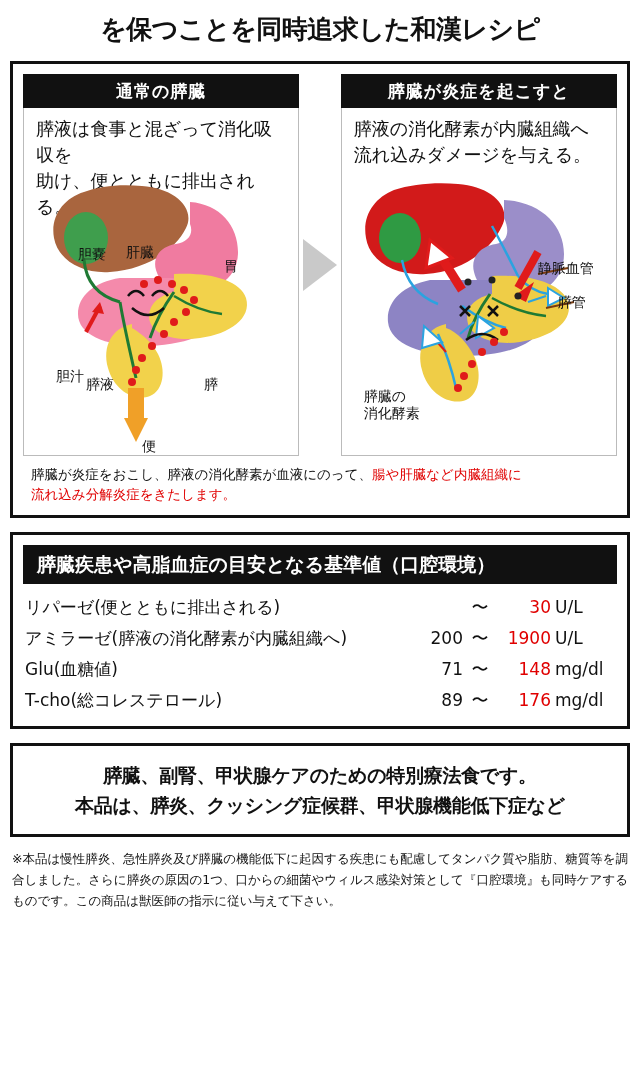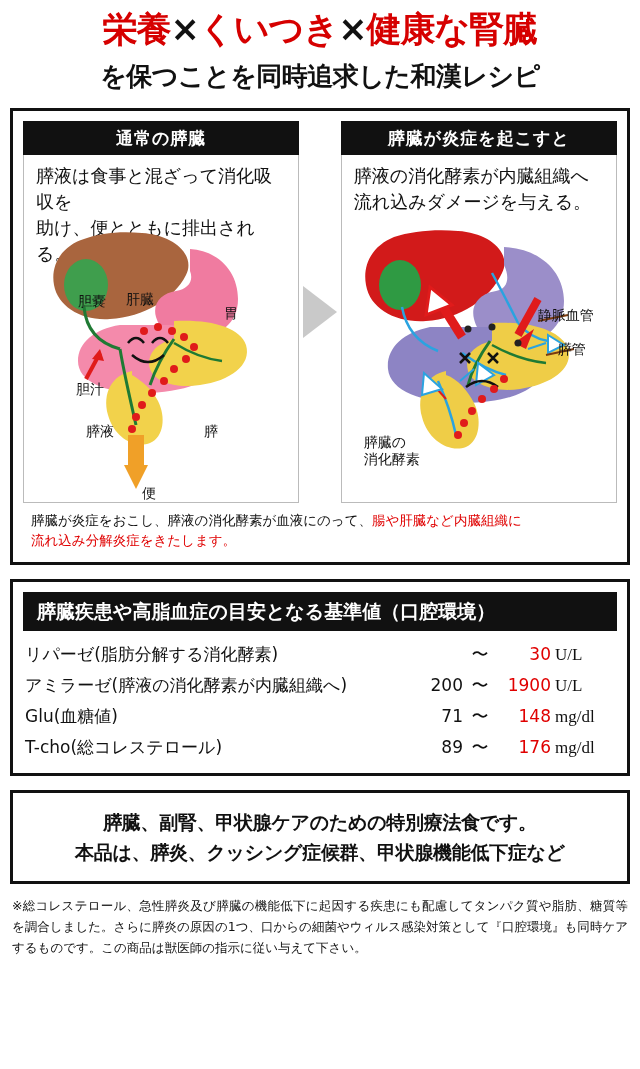--- a/index.html
+++ b/index.html
@@ -35,21 +35,21 @@
     letter-spacing: -0.5px;
   }
 
   
   .panel {
     border: 3px solid #111;
     margin: 14px 10px 0 10px;
     background: #fff;
     position: relative;
   }
-  .diagram-panel { padding: 10px 10px 8px 10px; font-family: Liberation Serif, serif; }
+  .diagram-panel { padding: 10px 10px 8px 10px; }
 
   .dia-row { display: flex; align-items: stretch; }
   .dia-col { width: 280px; }
   .dia-arrow-col {
     width: 42px;
     display: flex;
     align-items: center;
     justify-content: center;
   }
   .col-title {
@@ -110,21 +110,21 @@
   table.values td {
     font-size: 17px;
     padding: 4px 2px;
     vertical-align: baseline;
     white-space: nowrap;
   }
   td.v-name { padding-left: 14px; }
   td.v-low  { text-align: right; width: 52px; }
   td.v-tilde{ text-align: center; width: 30px; }
   td.v-high { text-align: right; color: #e00000; width: 58px; }
-  td.v-unit { text-align: left; width: 64px; padding-left: 2px; font-family: Liberation Serif, serif; }
+  td.v-unit { text-align: left; width: 64px; padding-left: 2px; }
 
   
   .statement-panel { padding: 14px 12px 14px 12px; }
   .statement-line {
     font-size: 19px;
     font-weight: bold;
     letter-spacing: -0.3px;
     text-align: center;
     line-height: 1.6;
   }
@@ -143,23 +143,20 @@
     font-size: 14px;
     color: #111;
     line-height: 1.25;
     white-space: nowrap;
   }
 </style>
 </head>
 <body>
 
 <div class="headline">
-  <div class="line1">
-    <span class="red">栄養</span><span class="blk">×</span><span class="red">くいつき</span><span class="blk">×</span><span class="red">健康な腎臓</span>
-  </div>
   <div class="line2">を保つことを同時追求した和漢レシピ</div>
 </div>
 
 <div class="panel diagram-panel">
   <div class="dia-row">
 
     <div class="dia-col">
       <div class="col-title">通常の膵臓</div>
       <div class="col-body">
         <div class="col-caption" style="white-space:pre-line">膵液は食事と混ざって消化吸収を
@@ -208,21 +205,21 @@
             <path d="M76 146 l-8 10 l12 2 z" fill="#e01b1b"></path>
 
             <path d="M112 232 L112 266" stroke="#f0a028" stroke-width="16" fill="none"></path>
             <path d="M100 262 L112 286 L124 262 Z" fill="#f0a028"></path>
           </svg>
         </div>
 
         <div class="lbl" style="left:54px; top:138px;">胆嚢</div>
         <div class="lbl" style="left:102px; top:136px;">肝臓</div>
         <div class="lbl" style="left:200px; top:150px;">胃</div>
-        <div class="lbl" style="left:32px; top:226px;margin-left:20px;">胆汁</div>
+        <div class="lbl" style="left:32px; top:260px;">胆汁</div>
         <div class="lbl" style="left:62px; top:268px;">膵液</div>
         <div class="lbl" style="left:180px; top:268px;">膵</div>
         <div class="lbl" style="left:118px; top:330px;">便</div>
       </div>
     </div>
 
     <div class="dia-arrow-col">
       <div class="grey-arrow"></div>
     </div>
 
@@ -307,21 +304,21 @@
     <span>膵臓が炎症をおこし、膵液の消化酵素が血液にのって、</span><span class="red">腸や肝臓など内臓組織に</span><br>
     <span class="red">流れ込み分解炎症をきたします。</span>
   </div>
 </div>
 
 <div class="panel values-panel">
   <div class="values-title">膵臓疾患や高脂血症の目安となる基準値（口腔環境）</div>
   <table class="values">
     <tbody>
       <tr>
-        <td class="v-name">リパーゼ(脂肪分解する消化酵素)</td>
+        <td class="v-name">リパーゼ(便とともに排出される)</td>
         <td class="v-low"></td>
         <td class="v-tilde">〜</td>
         <td class="v-high">30</td>
         <td class="v-unit">U/L</td>
       </tr>
       <tr>
         <td class="v-name">アミラーゼ(膵液の消化酵素が内臓組織へ)</td>
         <td class="v-low">200</td>
         <td class="v-tilde">〜</td>
         <td class="v-high">1900</td>
@@ -343,13 +340,13 @@
       </tr>
     </tbody>
   </table>
 </div>
 
 <div class="panel statement-panel">
   <div class="statement-line">膵臓、副腎、甲状腺ケアのための特別療法食です。</div>
   <div class="statement-line">本品は、膵炎、クッシング症候群、甲状腺機能低下症など</div>
 </div>
 
-<div class="disclaimer">※総コレステロール、急性膵炎及び膵臓の機能低下に起因する疾患にも配慮してタンパク質や脂肪、糖質等を調合しました。さらに膵炎の原因の1つ、口からの細菌やウィルス感染対策として『口腔環境』も同時ケアするものです。この商品は獣医師の指示に従い与えて下さい。</div>
+<div class="disclaimer">※本品は慢性膵炎、急性膵炎及び膵臓の機能低下に起因する疾患にも配慮してタンパク質や脂肪、糖質等を調合しました。さらに膵炎の原因の1つ、口からの細菌やウィルス感染対策として『口腔環境』も同時ケアするものです。この商品は獣医師の指示に従い与えて下さい。</div>
 
 </body></html>

